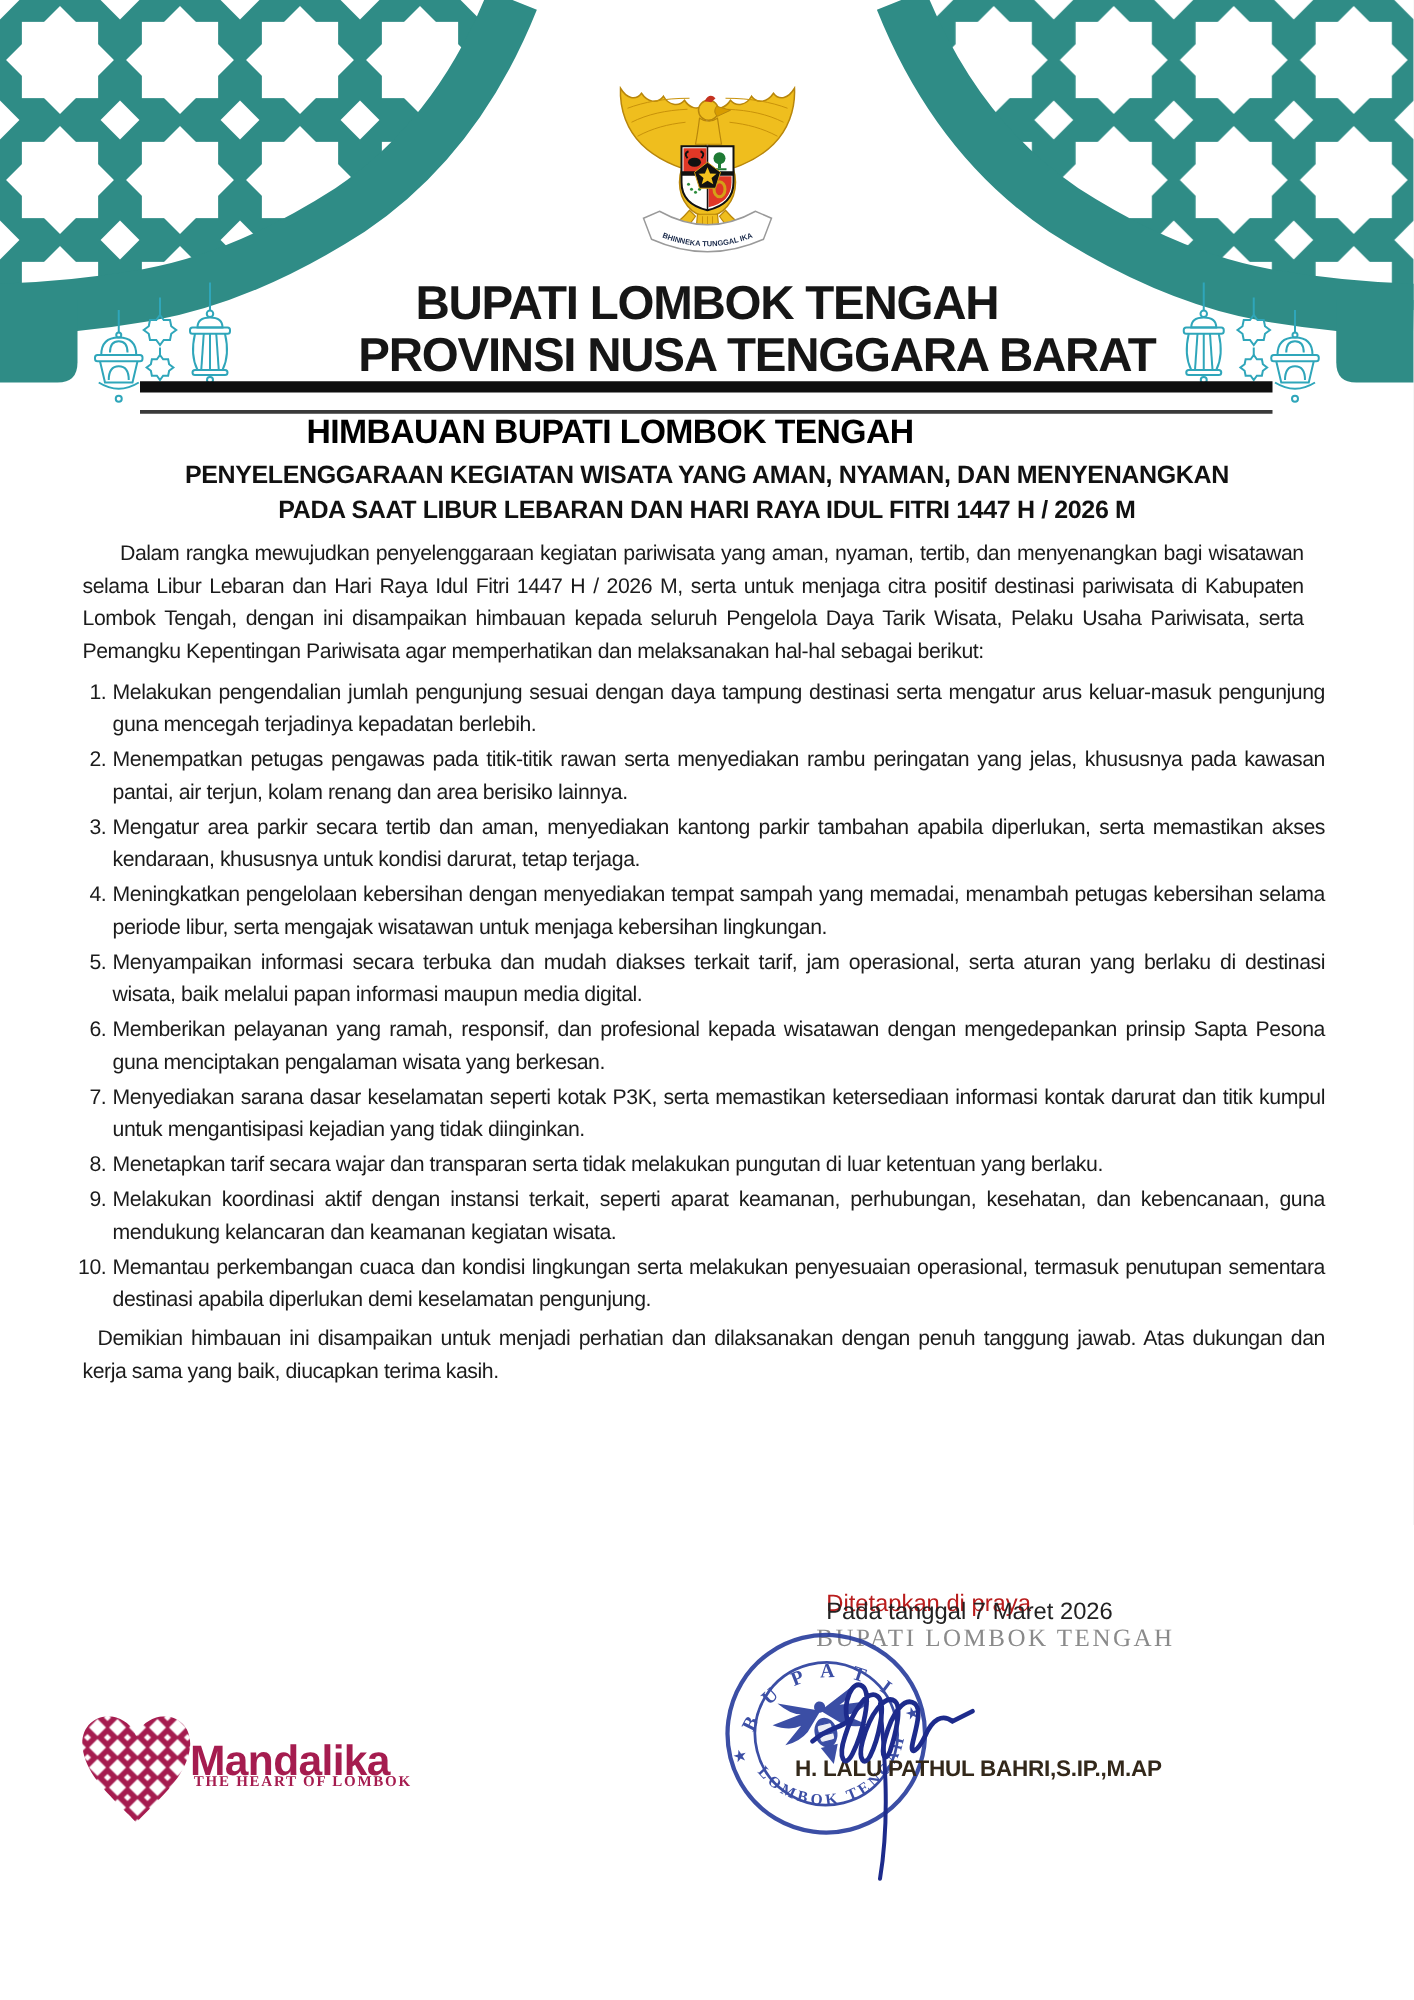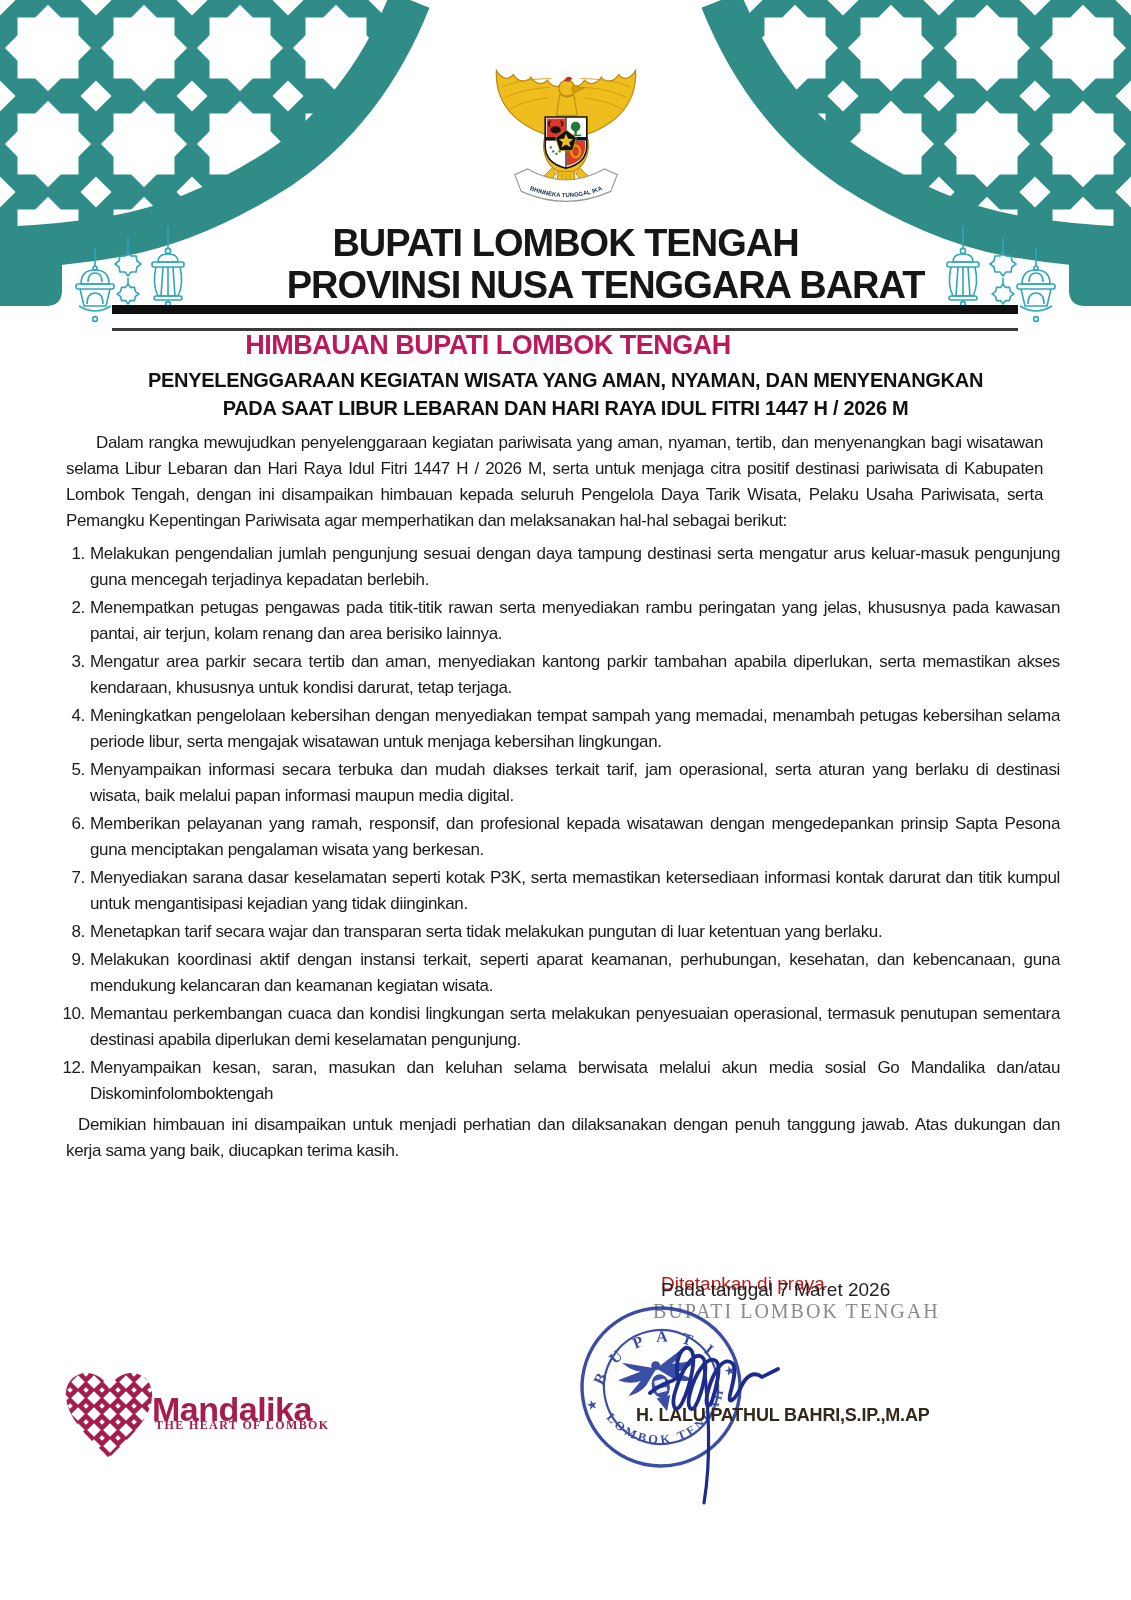--- a/index.html
+++ b/index.html
@@ -8,21 +8,21 @@
   svg{display:block;}
   .abs{position:absolute;}
 
   
   .title{left:0;width:1131px;text-align:center;font-weight:bold;font-size:38px;
          letter-spacing:-1px;color:#161616;line-height:1;}
   .t1{top:224px;} .t2{top:266px;padding-left:40px;}
   .divider{left:112px;top:305px;width:906px;height:14px;
            border-top:9px solid #0f0f0f;border-bottom:3px solid #3a3a3a;}
   .notice-heading{left:0;width:976px;top:330px;text-align:center;font-weight:bold;
-                  font-size:27px;color:#be185d;letter-spacing:-0.5px;}
+                  font-size:27px;color:#000000;letter-spacing:-0.5px;}
   .sub{left:0;width:1131px;text-align:center;font-weight:bold;font-size:20px;
        color:#111;letter-spacing:-0.3px;}
   .s1{top:369px;} .s2{top:397px;}
 
   
   .content{left:56px;top:430px;width:1004px;font-size:17px;line-height:26px;
            letter-spacing:-0.35px;text-align:justify;color:#1b1b1b;}
   .content p.intro{margin:0 17px 7px 0;padding-left:10px;text-indent:30px;}
   .li{display:grid;grid-template-columns:34px 1fr;margin-bottom:2px;}
   .li .num{text-align:right;padding-right:5px;}
@@ -198,24 +198,20 @@
         <span class="txt">Menetapkan tarif secara wajar dan transparan serta tidak melakukan pungutan di luar ketentuan yang berlaku.</span>
       </div>
     <div class="li">
         <span class="num">9.</span>
         <span class="txt">Melakukan koordinasi aktif dengan instansi terkait, seperti aparat keamanan, perhubungan, kesehatan, dan kebencanaan, guna mendukung kelancaran dan keamanan kegiatan wisata.</span>
       </div>
     <div class="li">
         <span class="num">10.</span>
         <span class="txt">Memantau perkembangan cuaca dan kondisi lingkungan serta melakukan penyesuaian operasional, termasuk penutupan sementara destinasi apabila diperlukan demi keselamatan pengunjung.</span>
       </div>
-    <div class="li">
-        <span class="num">12.</span>
-        <span class="txt">Menyampaikan kesan, saran, masukan dan keluhan selama berwisata melalui akun media sosial Go Mandalika dan/atau Diskominfolomboktengah</span>
-      </div>
 
     <p class="closing">Demikian himbauan ini disampaikan untuk menjadi perhatian dan dilaksanakan dengan penuh tanggung jawab. Atas dukungan dan kerja sama yang baik, diucapkan terima kasih.</p>
   </div>
 
   <div class="abs place">Ditetapkan di praya</div>
   <div class="abs date">Pada tanggal 7 Maret 2026</div>
   <div class="abs office">BUPATI LOMBOK TENGAH</div>
 
   <svg class="abs stamp" width="190" height="200" viewBox="0 0 190 200">
     <g transform="rotate(-14 95 97)" stroke="#2B3F9E" fill="none">

